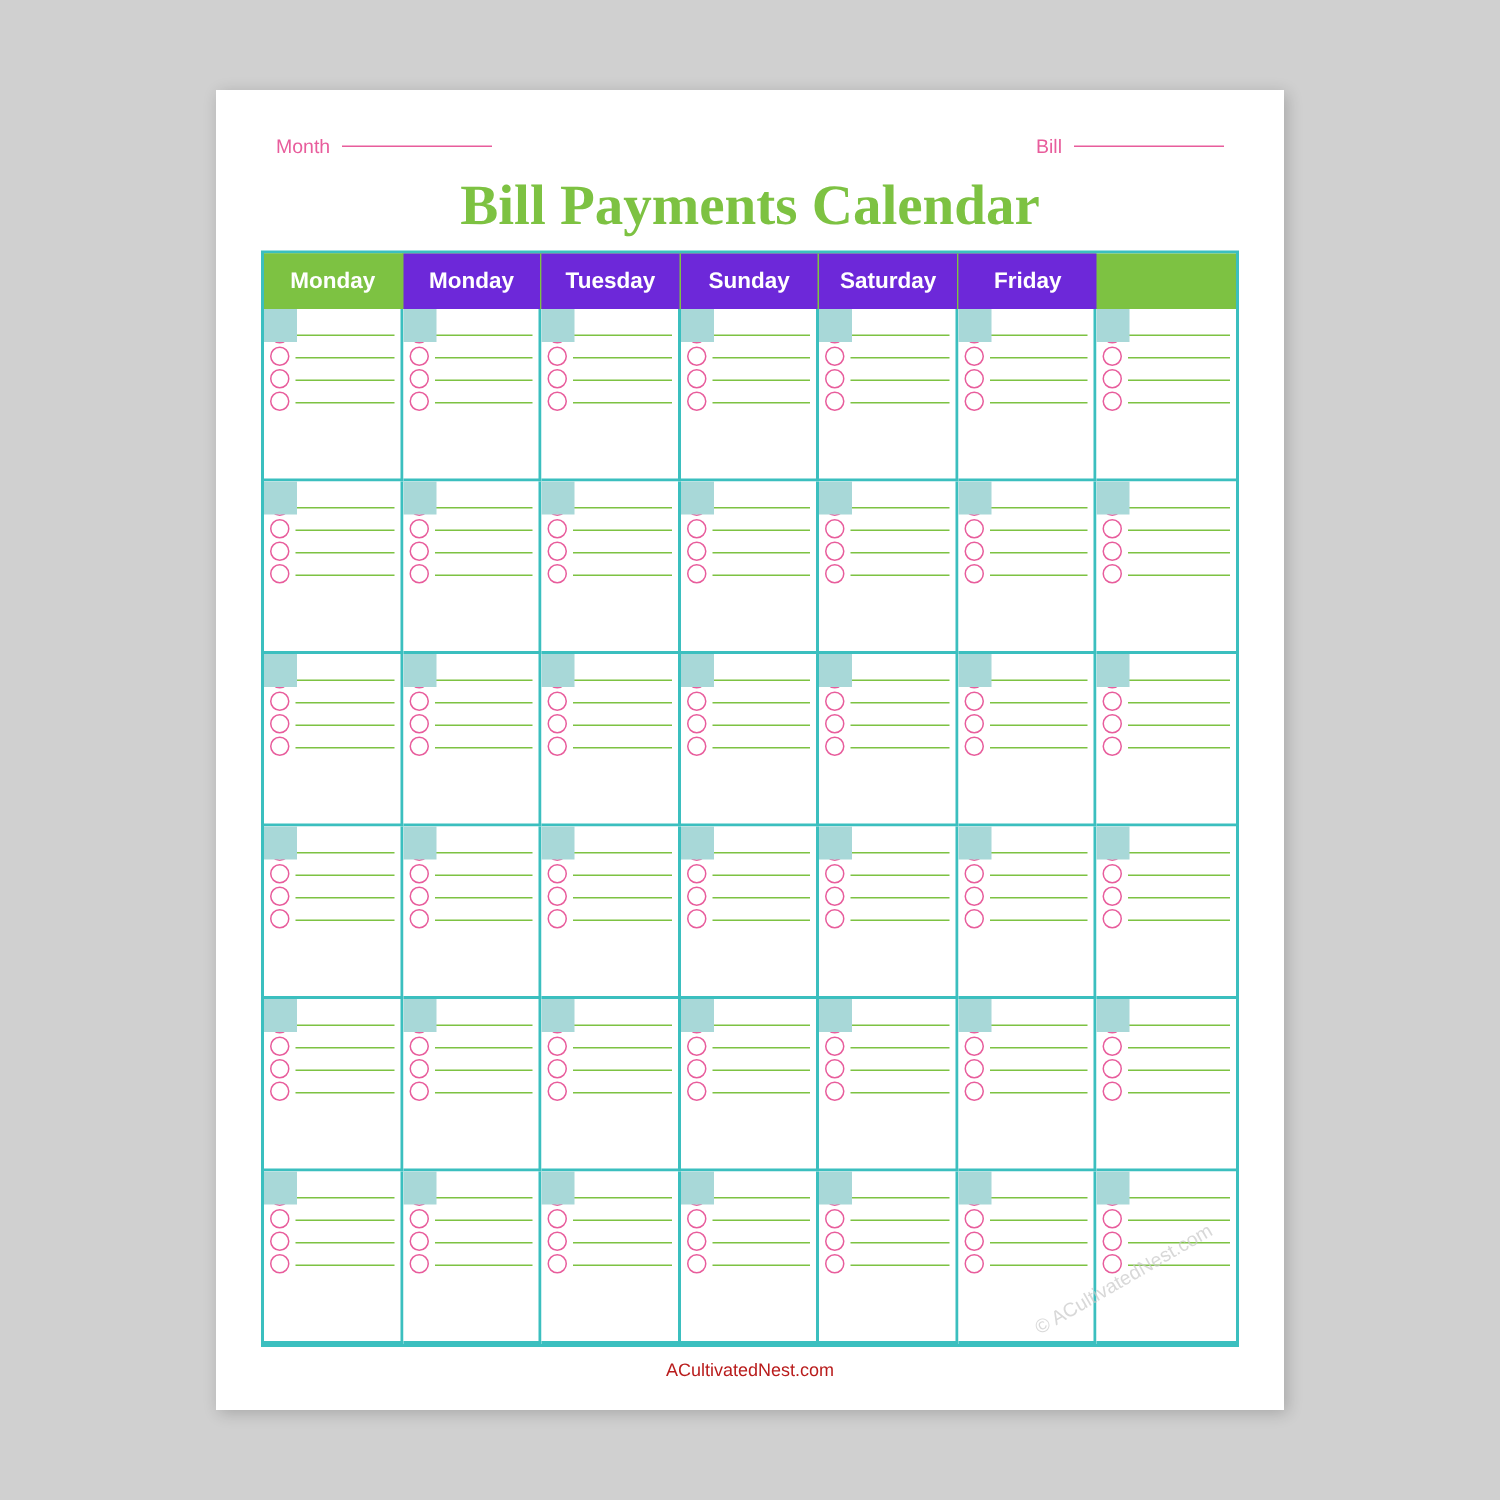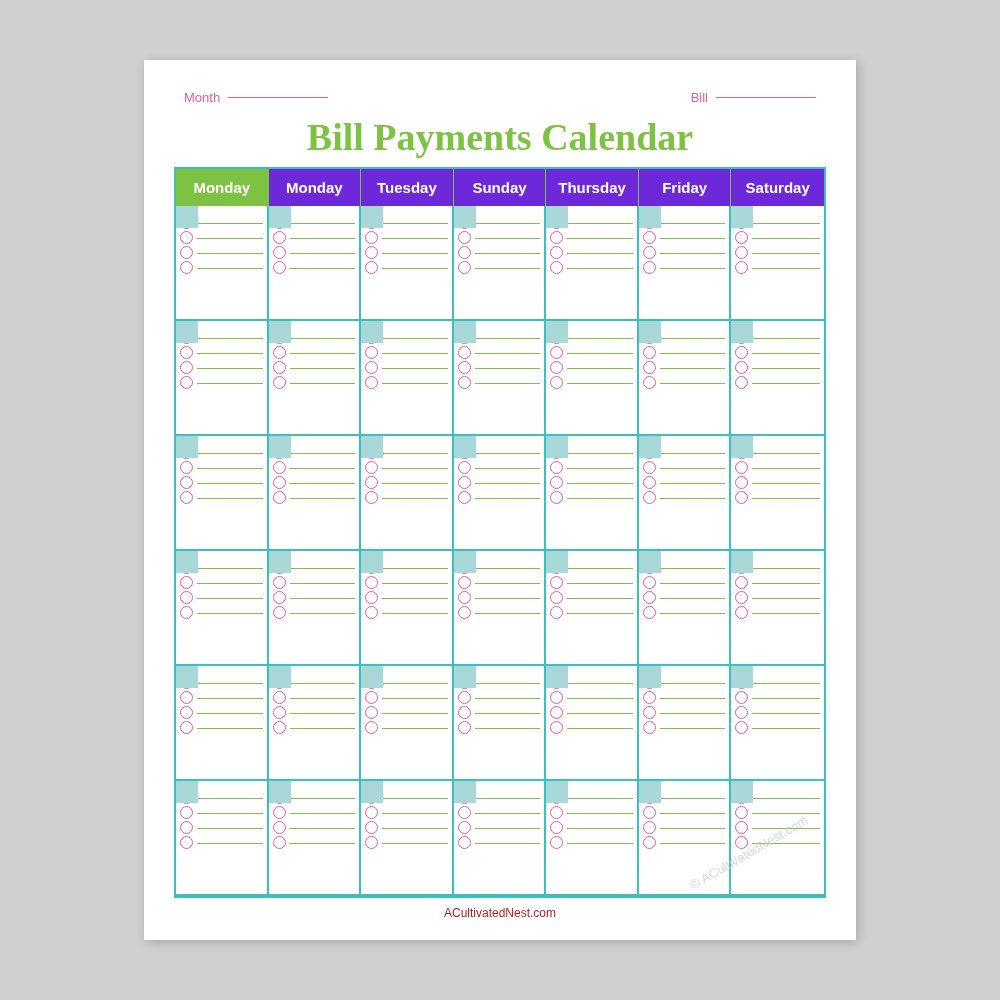--- a/index.html
+++ b/index.html
@@ -157,23 +157,22 @@
     </div>
     <div class="title">Bill Payments Calendar</div>
   </div>
 
   <div class="calendar">
     <div class="day-headers">
       <div class="day-header">Monday</div>
       <div class="day-header">Monday</div>
       <div class="day-header">Tuesday</div>
       <div class="day-header">Sunday</div>
-      <div class="day-header">Thursday</div>
+      <div class="day-header">Saturday</div>
       <div class="day-header">Friday</div>
-      <div class="day-header">Saturday</div>
     </div>
     <div class="calendar-grid" id="calendar-grid">
     <div class="day-cell">
           <div class="day-number-box"></div>
           <div class="checklist">
             <div class="check-item">
               <div class="check-circle"></div>
               <div class="check-line"></div>
             </div>
             <div class="check-item">

